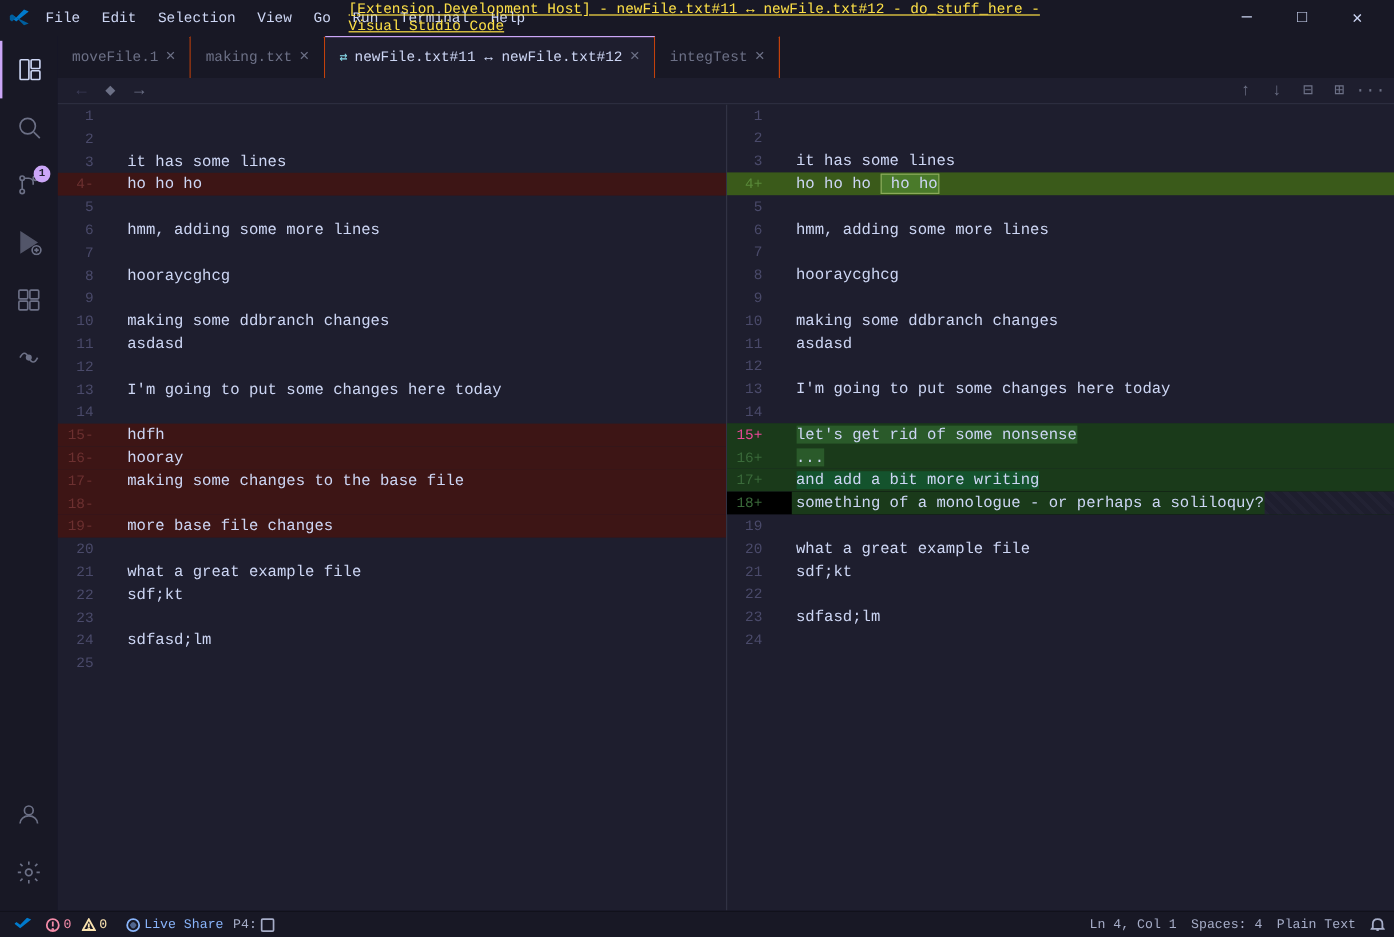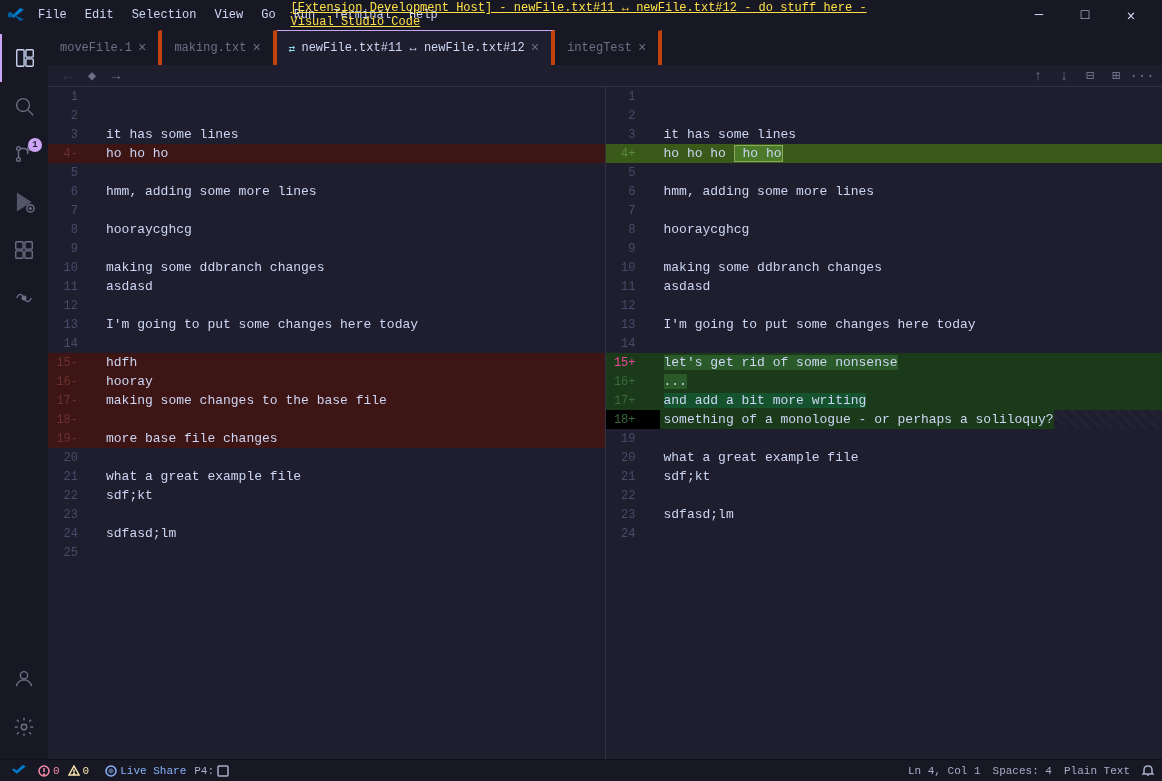--- a/index.html
+++ b/index.html
@@ -135,21 +135,21 @@
     }
     .tab {
       height: 35px;
       padding: 0 12px;
       display: flex;
       align-items: center;
       gap: 6px;
       font-size: 12px;
       color: #6c7086;
       background: #181825;
-      border-right: 4px solid #c2410c;
+      border-right: 1px solid #c2410c;
       cursor: pointer;
       white-space: nowrap;
       border-top: 1px solid transparent;
     }
     .tab.active {
       background: #1e1e2e;
       color: #cdd6f4;
       border-top: 1px solid #cba6f7;
     }
     .tab .tab-close {

